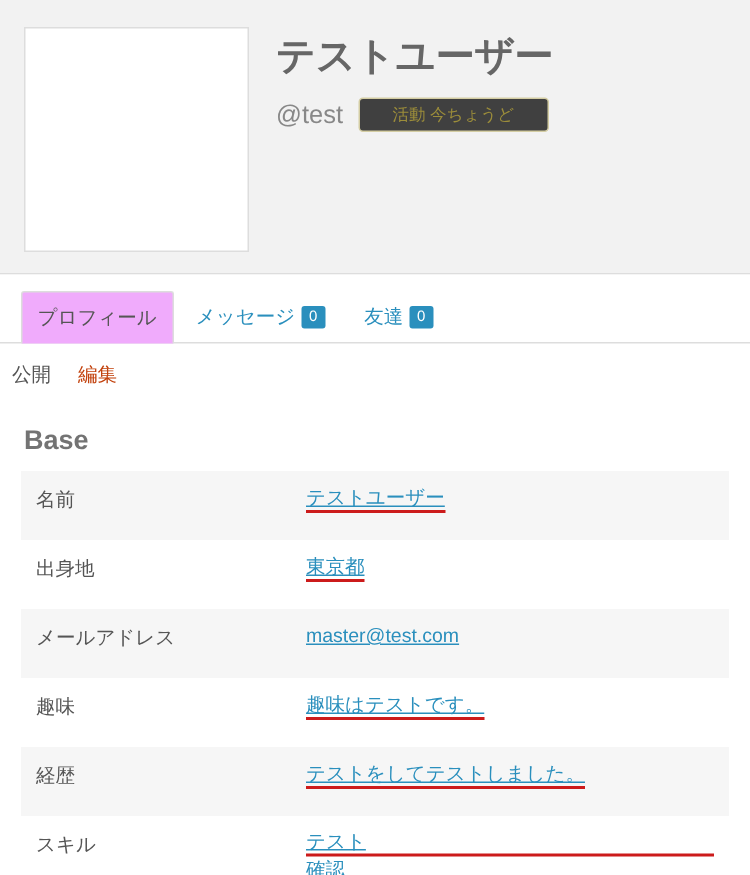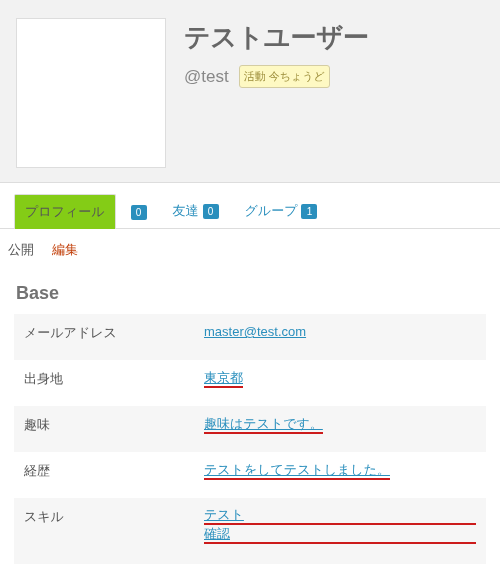--- a/index.html
+++ b/index.html
@@ -28,25 +28,25 @@
   .display-name {
     font-size: 26px;
     font-weight: bold;
     color: #666;
     margin-bottom: 10px;
   }
   .handle-row { display: flex; align-items: center; gap: 10px; }
   .handle { font-size: 17px; color: #888; font-weight: normal; }
   .activity-badge {
     display: inline-block;
-    background: #fef9c3;
+    background: #404040;
     border: 1px solid #d4cda3;
     color: #9c8d3a;
     font-size: 11px;
-    padding: 3px 4px;
+    padding: 3px 22px;
     border-radius: 3px;
   }
   .main-tabs {
     display: flex;
     align-items: flex-end;
     gap: 4px;
     padding: 10px 14px 0 14px;
     border-bottom: 1px solid #ddd;
     background: #fff;
     font-size: 13px;
@@ -56,21 +56,21 @@
     color: #2a8fbd;
     cursor: pointer;
     border: 1px solid transparent;
     border-bottom: none;
     display: flex;
     align-items: center;
     gap: 4px;
   }
   .main-tabs .tab.active {
     color: #555;
-    background: #84cc16;
+    background: #f0abfc;
     border-color: #ddd;
     border-radius: 2px 2px 0 0;
     margin-bottom: -1px;
     position: relative;
     font-family: Liberation Serif, serif;
   }
   .badge {
     display: inline-block;
     min-width: 16px;
     padding: 1px 4px;
@@ -136,51 +136,54 @@
       <span class="activity-badge">活動 今ちょうど</span>
     </div>
   </div>
 </div>
 
 <div class="main-tabs">
   <div class="tab active">
     <span>プロフィール</span>
   </div>
   <div class="tab">
+    <span>メッセージ</span>
     <span class="badge">0</span>
   </div>
   <div class="tab">
     <span>友達</span>
     <span class="badge">0</span>
-  </div>
-  <div class="tab">
-    <span>グループ</span>
-    <span class="badge">1</span>
   </div>
 </div>
 
 <div class="sub-tabs">
   <span class="subtab active">公開</span>
   <span class="subtab">編集</span>
 </div>
 
 <div class="section">
   <div class="section-title">Base</div>
   <table class="profile-fields">
     <tbody>
+        <tr>
+      <td class="label">名前</td>
+      <td>
+        <a class="pl spellmark">テストユーザー</a>
+      </td>
+    </tr>
+    <tr>
+      <td class="label">出身地</td>
+      <td>
+        <a class="pl spellmark">東京都</a>
+      </td>
+    </tr>
     <tr>
       <td class="label">メールアドレス</td>
       <td>
         <a class="pl plain">master@test.com</a>
-      </td>
-    </tr>
-    <tr>
-      <td class="label">出身地</td>
-      <td>
-        <a class="pl spellmark">東京都</a>
       </td>
     </tr>
     <tr>
       <td class="label">趣味</td>
       <td>
         <a class="pl spellmark">趣味はテストです。</a>
       </td>
     </tr>
     <tr>
       <td class="label">経歴</td>

